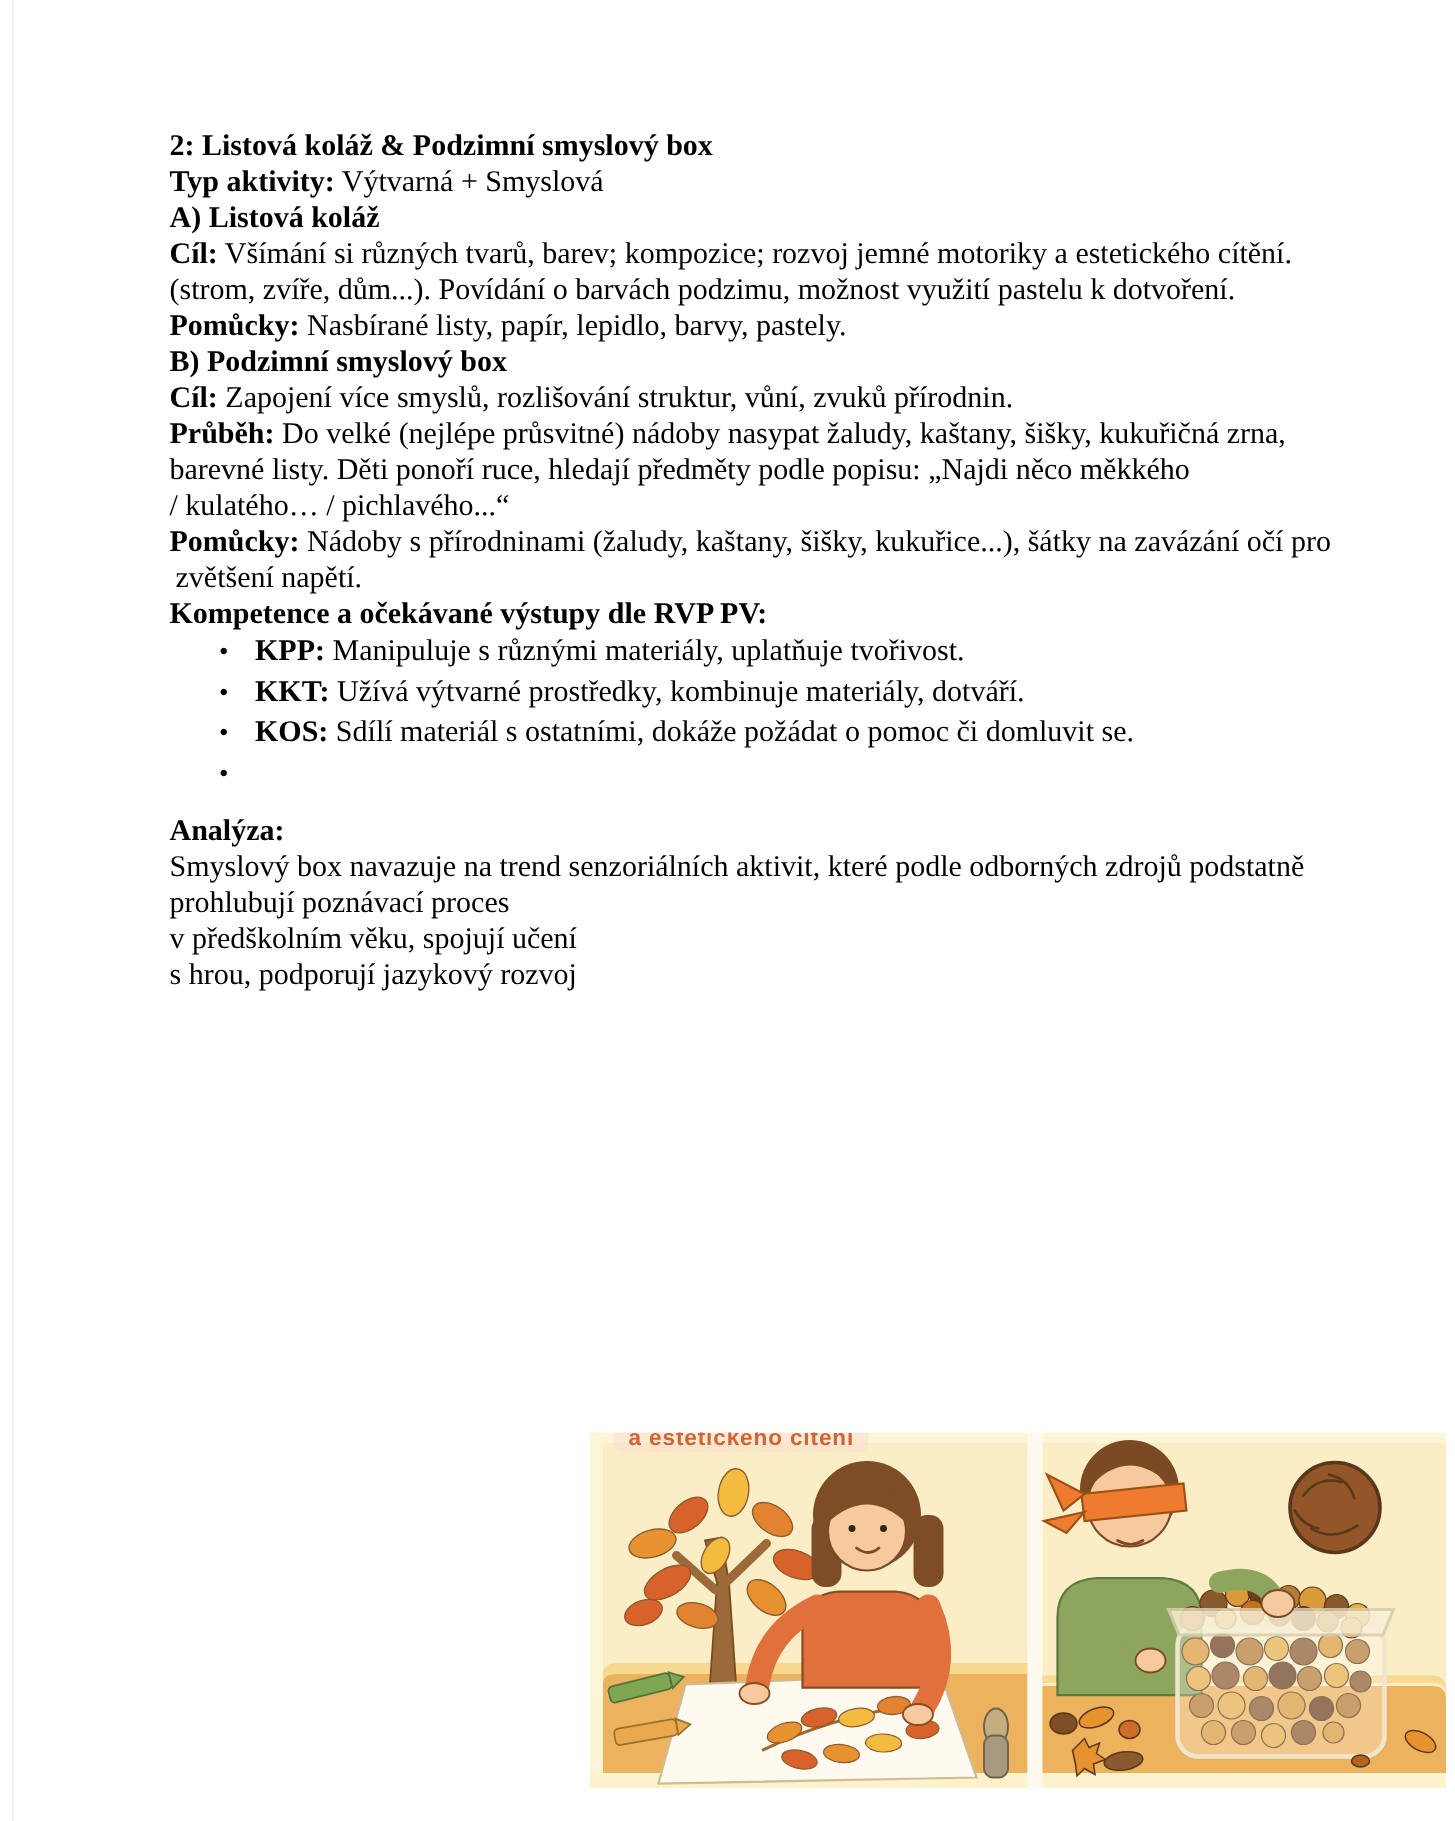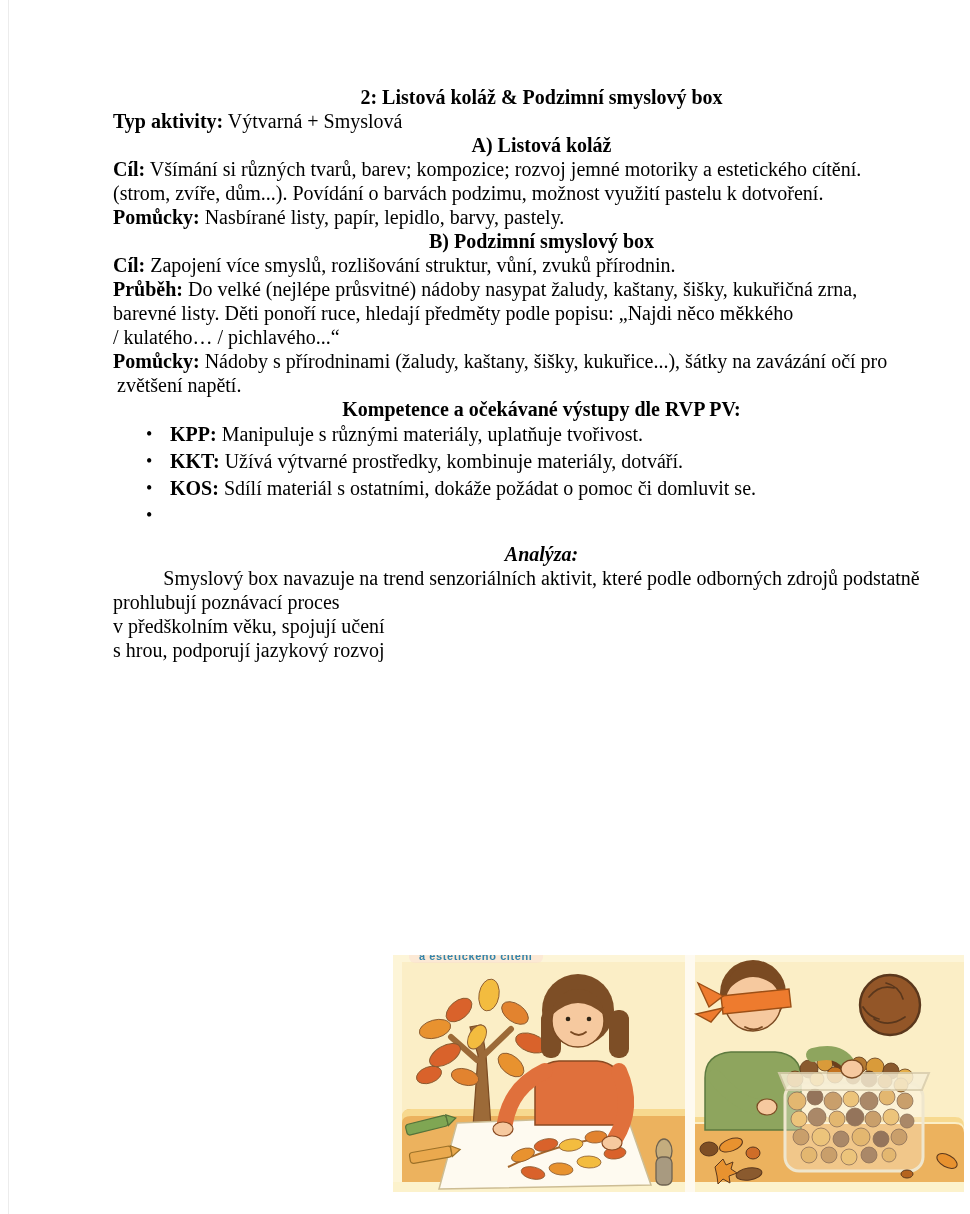--- a/index.html
+++ b/index.html
@@ -1,35 +1,35 @@
 <!DOCTYPE html>
 <html><head>
 <meta charset="utf-8">
 <style>
   html,body{margin:0;padding:0;background:#fff;}
   .page{position:relative;width:970px;height:1214px;background:#ffffff;overflow:hidden;
         font-family:"Liberation Serif",serif;color:#000;}
   .edge-line{position:absolute;left:8px;top:0;width:1px;height:100%;background:#ececec;}
   .doc{position:absolute;left:113px;top:85px;right:0;}
   .doc p{margin:0;white-space:nowrap;font-size:20px;line-height:24px;}
-  .b{font-weight:bold;text-align:center;}
+  .b{font-weight:bold;}
   .gap{margin-bottom:23.5px;}
   .tight{margin-bottom:3px;}
   .after-pomucky{margin-bottom:22px;padding-left:4px;}
   .after-komp{margin-bottom:25px;}
   .bullets{margin:0 0 13px 0;padding-left:33px;}
   .bullet{display:flex;line-height:27px;font-size:20px;white-space:nowrap;}
   .bullet .dot{width:24px;font-size:18px;}
-  .analyza{margin-bottom:1px;font-style:italic;}
-  .after-smyslovy{margin-bottom:26px;text-align:center;}
+  .analyza{margin-bottom:1px;}
+  .after-smyslovy{margin-bottom:26px;}
   .illustration{position:absolute;left:393px;top:955px;width:571px;height:237px;margin:0;
                 overflow:hidden;}
   .illustration svg{display:block;}
   .watermark{position:absolute;left:16px;top:-6px;font-family:"Liberation Sans",sans-serif;
-             font-size:11px;font-weight:bold;color:#0369a1;opacity:.8;letter-spacing:.6px;
+             font-size:15px;font-weight:bold;color:#c2410c;opacity:.8;letter-spacing:.6px;
              background:rgba(249,219,210,.55);border-radius:6px;padding:1px 10px;}
 </style>
 </head>
 <body>
 
 <div class="page">
   <div class="edge-line"></div>
 
   <div class="doc">
     <p class="b gap">2: Listová koláž &amp; Podzimní smyslový box</p>

